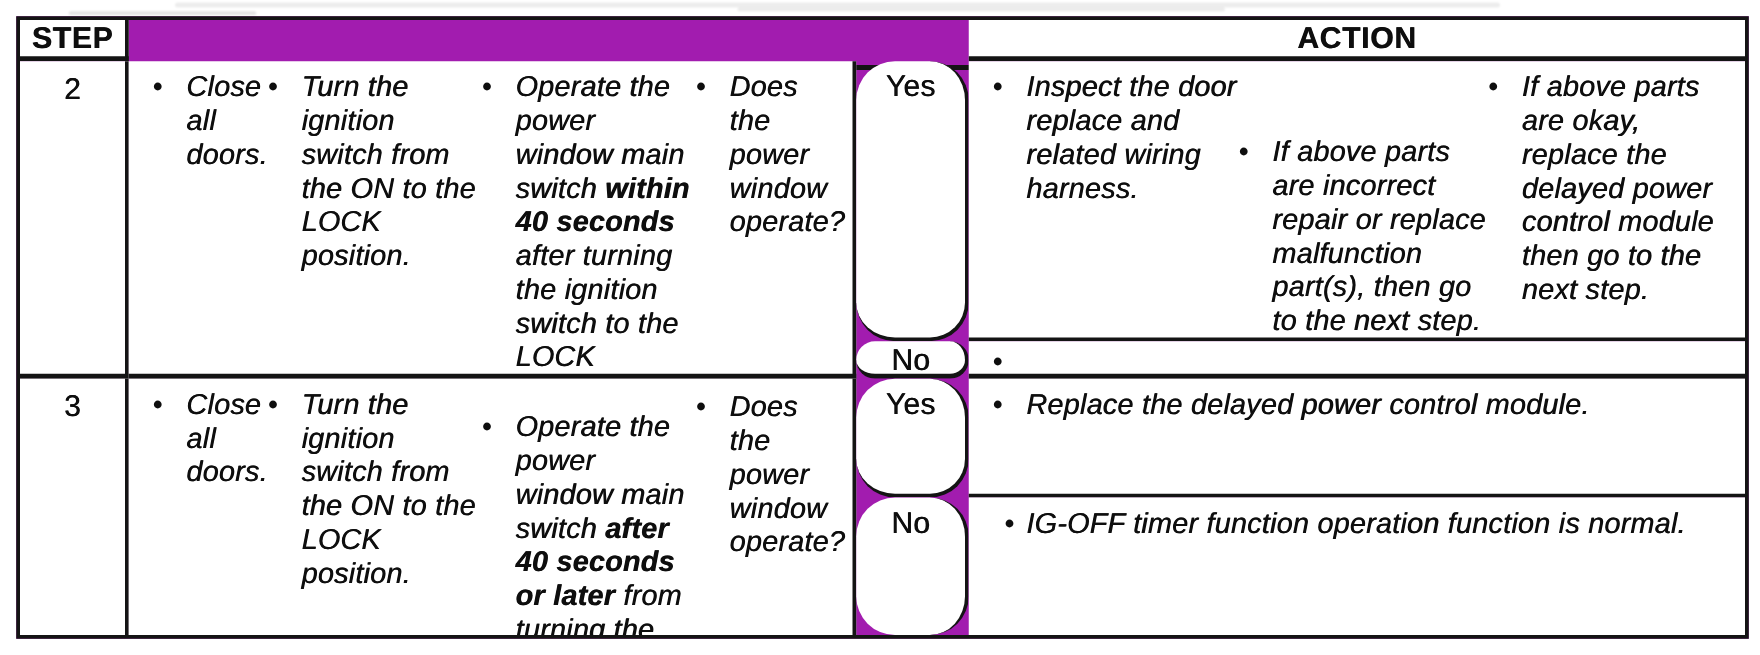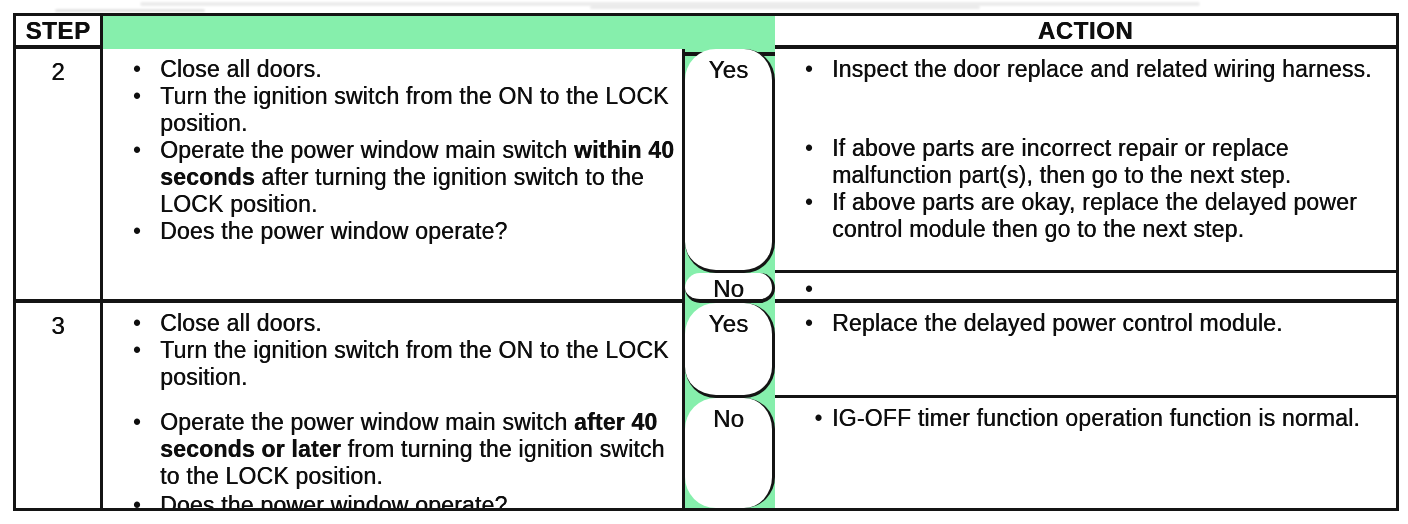--- a/index.html
+++ b/index.html
@@ -12,42 +12,42 @@
   .sheet{position:relative;width:1408px;height:524px;background:#fff;overflow:hidden;}
 
   
   .streak{position:absolute;background:rgba(0,0,0,.14);filter:blur(1px);border-radius:2px;}
   .streak.s1{left:140px;top:2px;width:1060px;height:4px;opacity:.55;}
   .streak.s2{left:55px;top:9px;width:150px;height:3px;opacity:.8;}
   .streak.s3{left:590px;top:6px;width:390px;height:3px;opacity:.6;}
 
   .doc-table{
     position:absolute;left:13px;top:13px;width:1386px;height:498px;
-    box-sizing:border-box;border:3px solid #141414;background:#86efac;
+    box-sizing:border-box;border:3px solid #141414;background:#a21caf;
     display:grid;
     grid-template-columns:87px 582px 90px 1fr;
     grid-template-rows:33px 224px 30px 95px 1fr;
   }
   .cell{box-sizing:border-box;overflow:hidden;background:#fff;}
   .br{border-right:3px solid #141414;}
   .bb{border-bottom:3px solid #141414;}
   .bbh{border-bottom:4px solid #141414;}
 
   .c1{grid-column:1;}.c2{grid-column:2;}.c3{grid-column:3;border-radius:31px;}.c4{grid-column:4;}
   .r1{grid-row:1;}.r2{grid-row:2;}.r3{grid-row:3;}.r4{grid-row:4;}.r5{grid-row:5;text-align:center;}
   .r23{grid-row:2/4;}.r45{grid-row:4/6;}
   .span-insp{grid-column:2/4;margin-top:36px;}
 
   .txt{text-shadow:0.45px 0 0 currentColor;letter-spacing:0.2px;}
 
   .hdr{display:flex;align-items:center;justify-content:center;
        font-weight:bold;font-size:24px;letter-spacing:0.6px;}
   .num{text-align:center;padding-top:9px;font-size:24px;}
 
-  .bullets{padding:7px 6px 0 30px;display:flex;flex-direction:column;}
+  .bullets{padding:7px 6px 0 19px;display:flex;flex-direction:row;font-style:italic;}
   .bullet{display:flex;align-items:flex-start;}
   .mk{flex:0 0 27px;width:27px;font-size:23px;line-height:27px;}
   .mk::before{content:"\2022";}
   .bt{font-size:23px;line-height:27px;}
   .w-insp{max-width:520px;}
   .w-act{max-width:548px;}
   .gap{margin-top:52px;}
   .mt5{margin-top:18px;}
   .mt2{margin-top:2px;}
 

